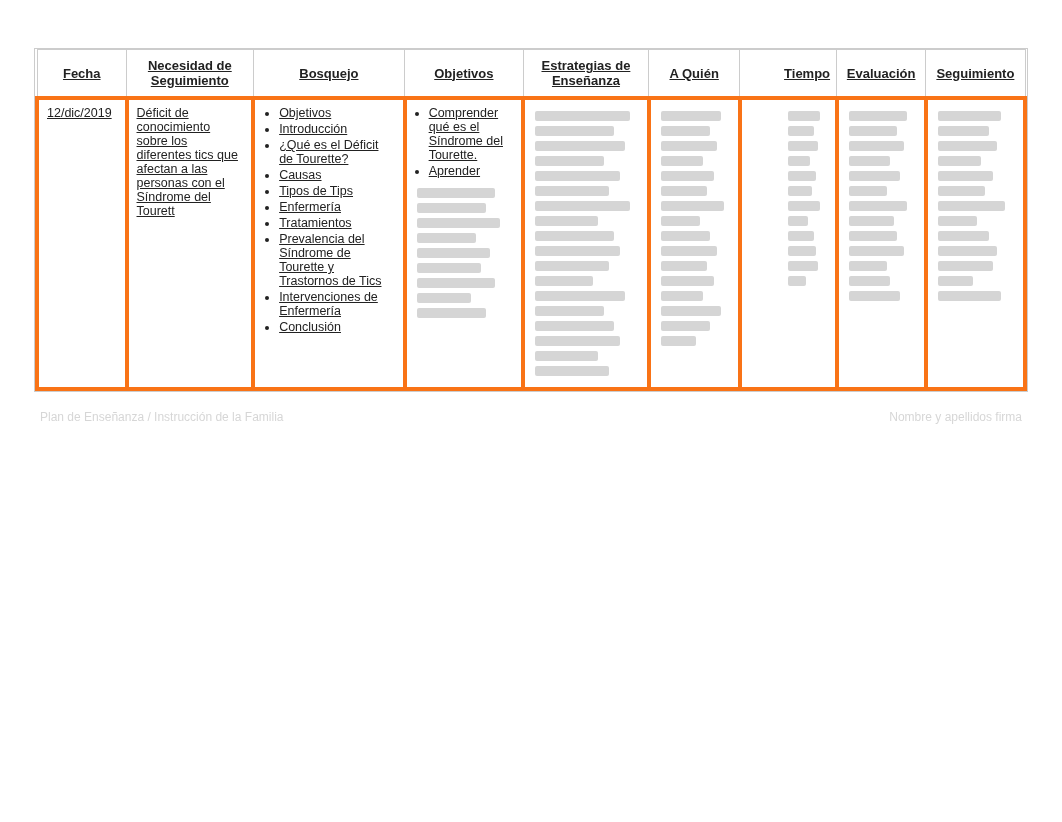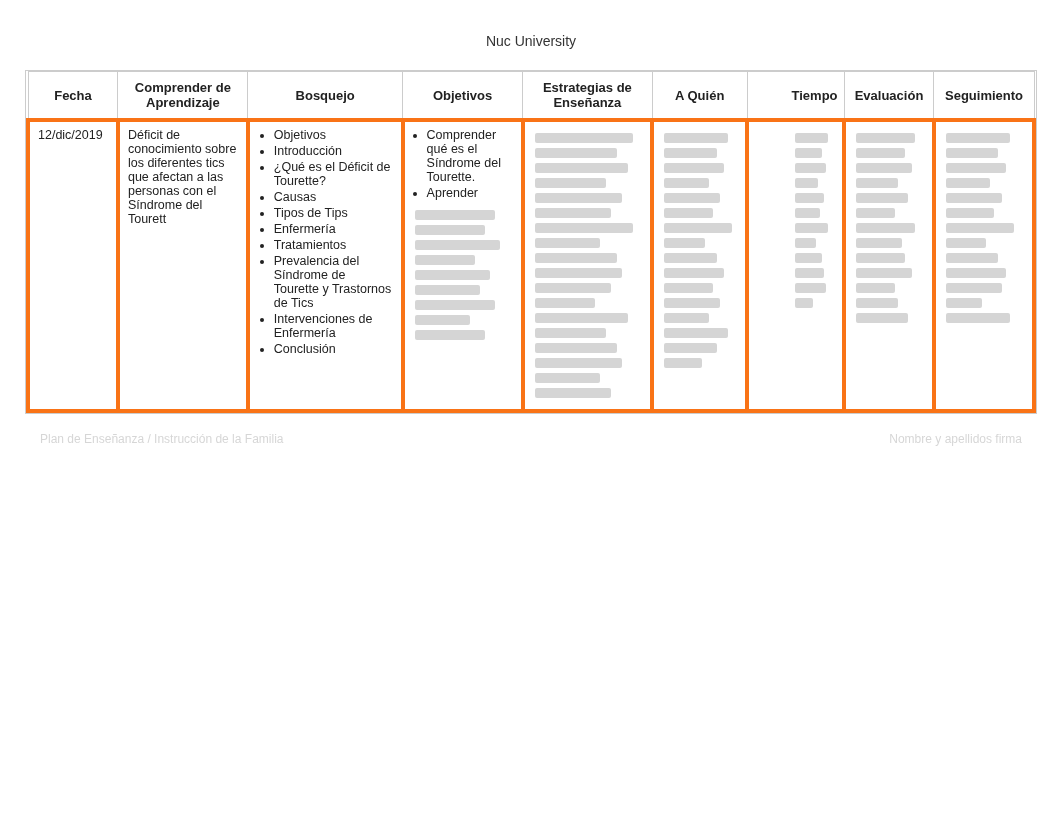--- a/index.html
+++ b/index.html
@@ -14,22 +14,23 @@
 
     .header {
       text-align: center;
       padding: 30px 0 18px 0;
       font-size: 14px;
       line-height: 1.6;
       color: #333;
     }
 
     .table-wrapper {
-      margin: 0 25px;
+      margin: 0 34px;
       border: 1px solid #ccc;
+      text-decoration: underline;
     }
 
     table {
       width: 100%;
       border-collapse: collapse;
       font-size: 12.5px;
     }
 
     thead th {
       background: #fff;
@@ -95,29 +96,28 @@
     .footer-left, .footer-right {
       font-size: 12px;
       color: #bbb;
       opacity: 0.6;
     }
   </style>
 </head>
 <body>
 
 <div class="header">
-  <div>Nuc University</div>
 </div>
 
 <div class="table-wrapper">
   <table>
     <thead>
       <tr>
         <th class="col-fecha">Fecha</th>
-        <th class="col-necesidad">Comprender de Aprendizaje</th>
+        <th class="col-necesidad">Necesidad de Seguimiento</th>
         <th class="col-bosquejo">Bosquejo</th>
         <th class="col-objetivos">Objetivos</th>
         <th class="col-estrategias">Estrategias de Enseñanza</th>
         <th class="col-aquien">A Quién</th>
         <th class="col-tiempo">Tiempo</th>
         <th class="col-evaluacion">Evaluación</th>
         <th class="col-seguimiento">Seguimiento</th>
       </tr>
     </thead>
     <tbody>

